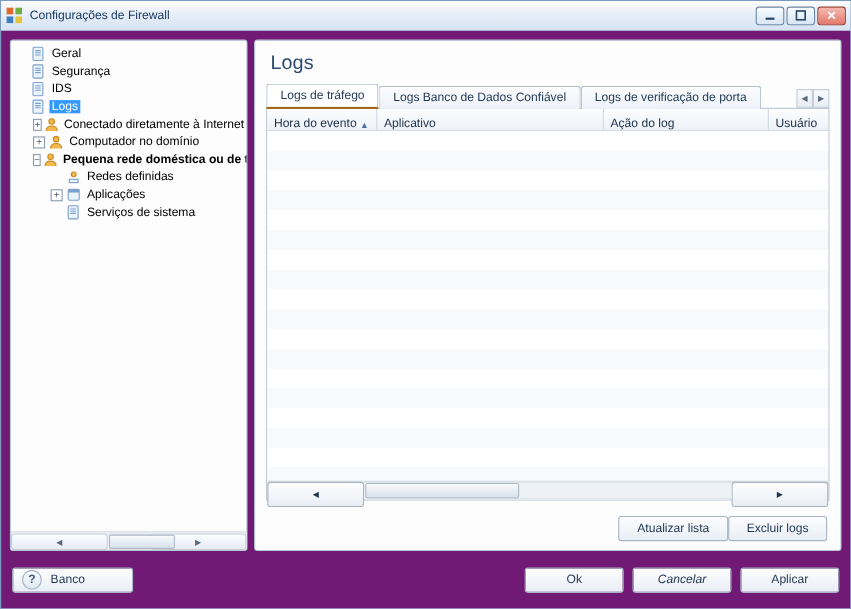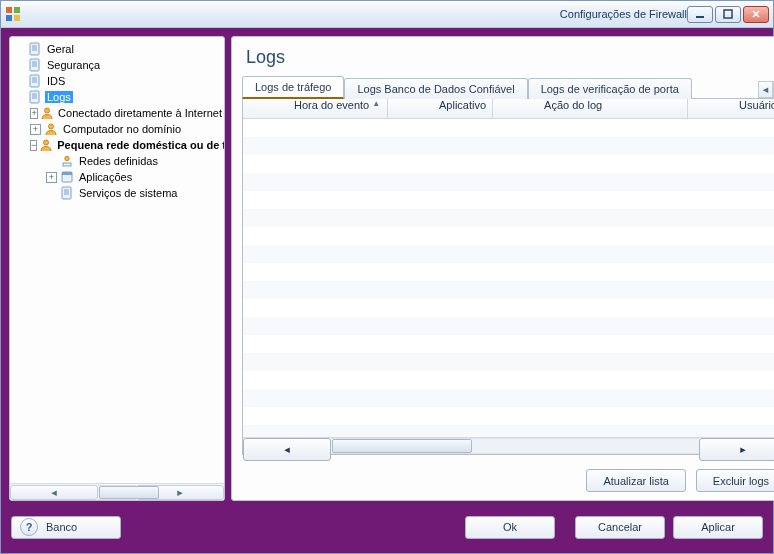--- a/index.html
+++ b/index.html
@@ -1,21 +1,21 @@
 <!DOCTYPE html>
 <html><head>
 <meta charset="utf-8">
 <style>
   * { box-sizing: border-box; font-family: "Segoe UI", Tahoma, sans-serif; font-size: 11px; }
   body { margin:0; background:#fff; }
   .window { width:774px; height:554px; border:1px solid #7a9ac0; background:#fff; display:flex; flex-direction:column; box-shadow:0 0 3px rgba(0,0,0,.2);}
   .titlebar { height:27px; background:linear-gradient(#fdfdfe,#e7eef8 45%,#d7e4f2); border-bottom:1px solid #b8c7dc; display:flex; align-items:center; padding:0 4px;}
   .title-icon { width:16px; height:16px; margin-right:6px; display:inline-flex; }
   .title-icon svg{width:16px;height:16px;}
-  .title-text { color:#1b3b63; flex:1;text-align:right; }
+  .title-text { color:#1b3b63; flex:1; }
   .win-controls { display:flex; gap:2px; }
   .win-btn { width:26px; height:17px; border:1px solid #6f88a8; border-radius:3px; background:linear-gradient(#f7fbff,#d9e6f5); display:flex; align-items:center; justify-content:center; color:#2a4666; }
   .win-btn.close { background:linear-gradient(#f7b9b0,#e2796b); border-color:#a5402f; color:#fff;}
   .win-btn svg{width:10px;height:10px;}
   .client { flex:1; background:#701a75; padding:8px 8px 6px 8px; display:flex; flex-direction:column; gap:6px;}
   .panes { flex:1; display:flex; gap:6px; min-height:0;}
   .pane { border:1px solid #b9c6d4; border-radius:3px; background:#fdfdfe; display:flex; flex-direction:column; min-height:0;}
   .pane.left { width:216px; }
   .pane.right { flex:1; }
   .tree { flex:1; overflow:hidden; padding:4px 0 0 0; color:#000;}
@@ -34,25 +34,25 @@
   .hscroll .thumb { position:absolute; top:0; bottom:0; background:linear-gradient(#f7f9fc,#d8e1ed); border:1px solid #aeb9c8; border-radius:2px;}
   .right-content { flex:1; display:flex; flex-direction:column; padding:10px 10px 8px 10px; min-height:0;}
   .heading { font-size:18px; color:#2b4c70; margin:0 0 8px 4px; font-weight:normal;}
   .tabstrip { display:flex; align-items:flex-end; position:relative;}
   .tabstrip .tab { height:21px; padding:0 12px; border:1px solid #b6c0cd; border-bottom:none; background:linear-gradient(#fbfcfe,#eef2f7); color:#243b58; border-top-left-radius:3px; border-top-right-radius:3px; margin-right:0; display:flex; align-items:center; position:relative; top:1px;}
   .tabstrip .tab.active { background:#fff; height:23px; top:0; z-index:2; border-bottom:2px solid #a16207; margin-bottom:-1px;}
   .tab-nav { margin-left:auto; display:flex;}
   .tab-nav .nbtn{ width:15px; height:17px; border:1px solid #c2cbd8; background:linear-gradient(#fafcfe,#e8edf4); display:flex; align-items:center; justify-content:center; color:#5a6b80;}
   .grid-wrap { border:1px solid #b6c0cd; background:#fff; flex:1; display:flex; flex-direction:column; min-height:0;}
   .grid-head { display:flex; height:20px; background:linear-gradient(#fcfdfe,#eef2f7); border-bottom:1px solid #cfd8e3;}
-  .grid-head .col { border-right:1px solid #cfd8e3; padding:0 6px; display:flex; align-items:flex-start; color:#20344f; white-space:nowrap; overflow:hidden;margin-left:45px;}
+  .grid-head .col { border-right:1px solid #cfd8e3; padding:0 6px; display:flex; align-items:flex-end; color:#20344f; white-space:nowrap; overflow:hidden;}
   .grid-head .col .sort{ margin-left:3px; font-size:8px; color:#4a73a3;}
   .grid-body { flex:1; background:repeating-linear-gradient(#fff 0 18px,#f7f9fc 18px 36px);}
   .grid-hscroll{height:17px; border-top:1px solid #d4dbe3; background:#f3f5f8; display:flex;}
-  .right-foot { display:flex; justify-content:flex-end; gap:10px; padding:14px 2px 0 0;}
+  .right-foot { display:flex; justify-content:flex-end; padding:14px 2px 0 0;}
   .btn { min-width:88px; height:23px; padding:0 16px; border:1px solid #a8b4c4; border-radius:3px; background:linear-gradient(#fdfdfe,#e9eef5); color:#1e3552; display:inline-flex; align-items:center; justify-content:center;}
   .bottom-bar { height:40px; display:flex; align-items:center; padding:0 2px;}
   .bottom-bar .help { display:flex; align-items:center; gap:8px;}
   .help-icon{ width:18px; height:18px; border:1px solid #9fb2c8; border-radius:50%; background:linear-gradient(#fbfcfe,#dfe8f2); display:flex; align-items:center; justify-content:center; color:#3a5c85; font-weight:bold; font-size:11px;}
   .spacer{flex:1;}
   .bottom-bar .btn{min-width:90px;}
 </style>
 </head>
 <body>
 
@@ -271,21 +271,21 @@
 
     <div class="bottom-bar">
       <div class="btn help" style="min-width:110px; justify-content:flex-start; padding-left:8px;">
         <span class="help-icon">?</span>
         <span>Banco</span>
       </div>
       <div class="spacer"></div>
       <div class="btn">
           <span>Ok</span>
         </div>
-      <div class="btn" style="margin-left:20px;">
+      <div class="btn" style="margin-left:8px;font-style:italic;">
           <span>Cancelar</span>
         </div>
       <div class="btn" style="margin-left:8px;">
           <span>Aplicar</span>
         </div>
     </div>
   </div>
 </div>
 
 </body></html>

